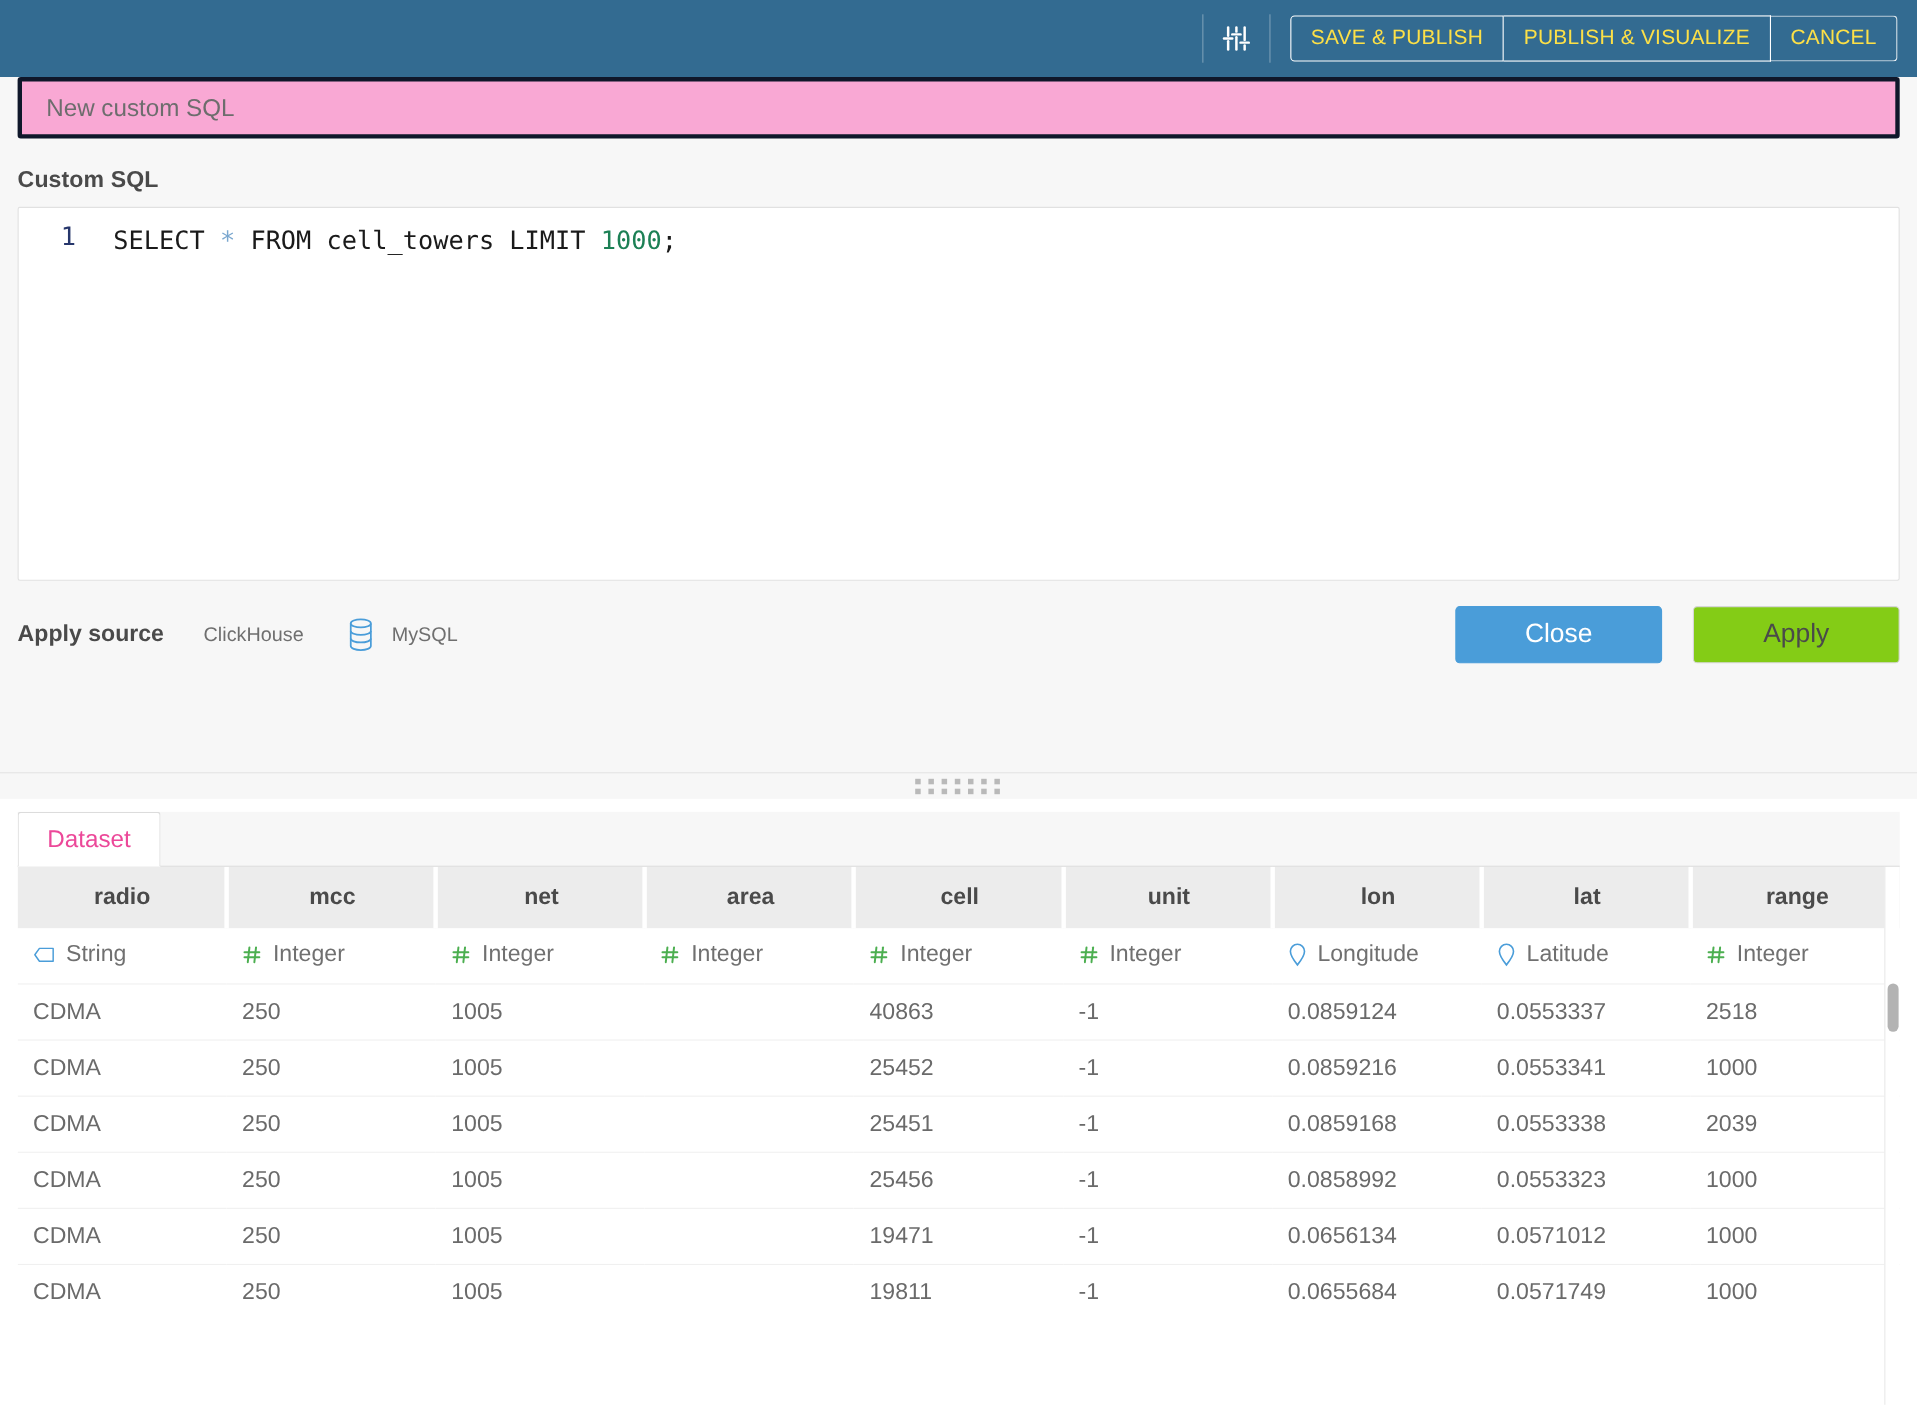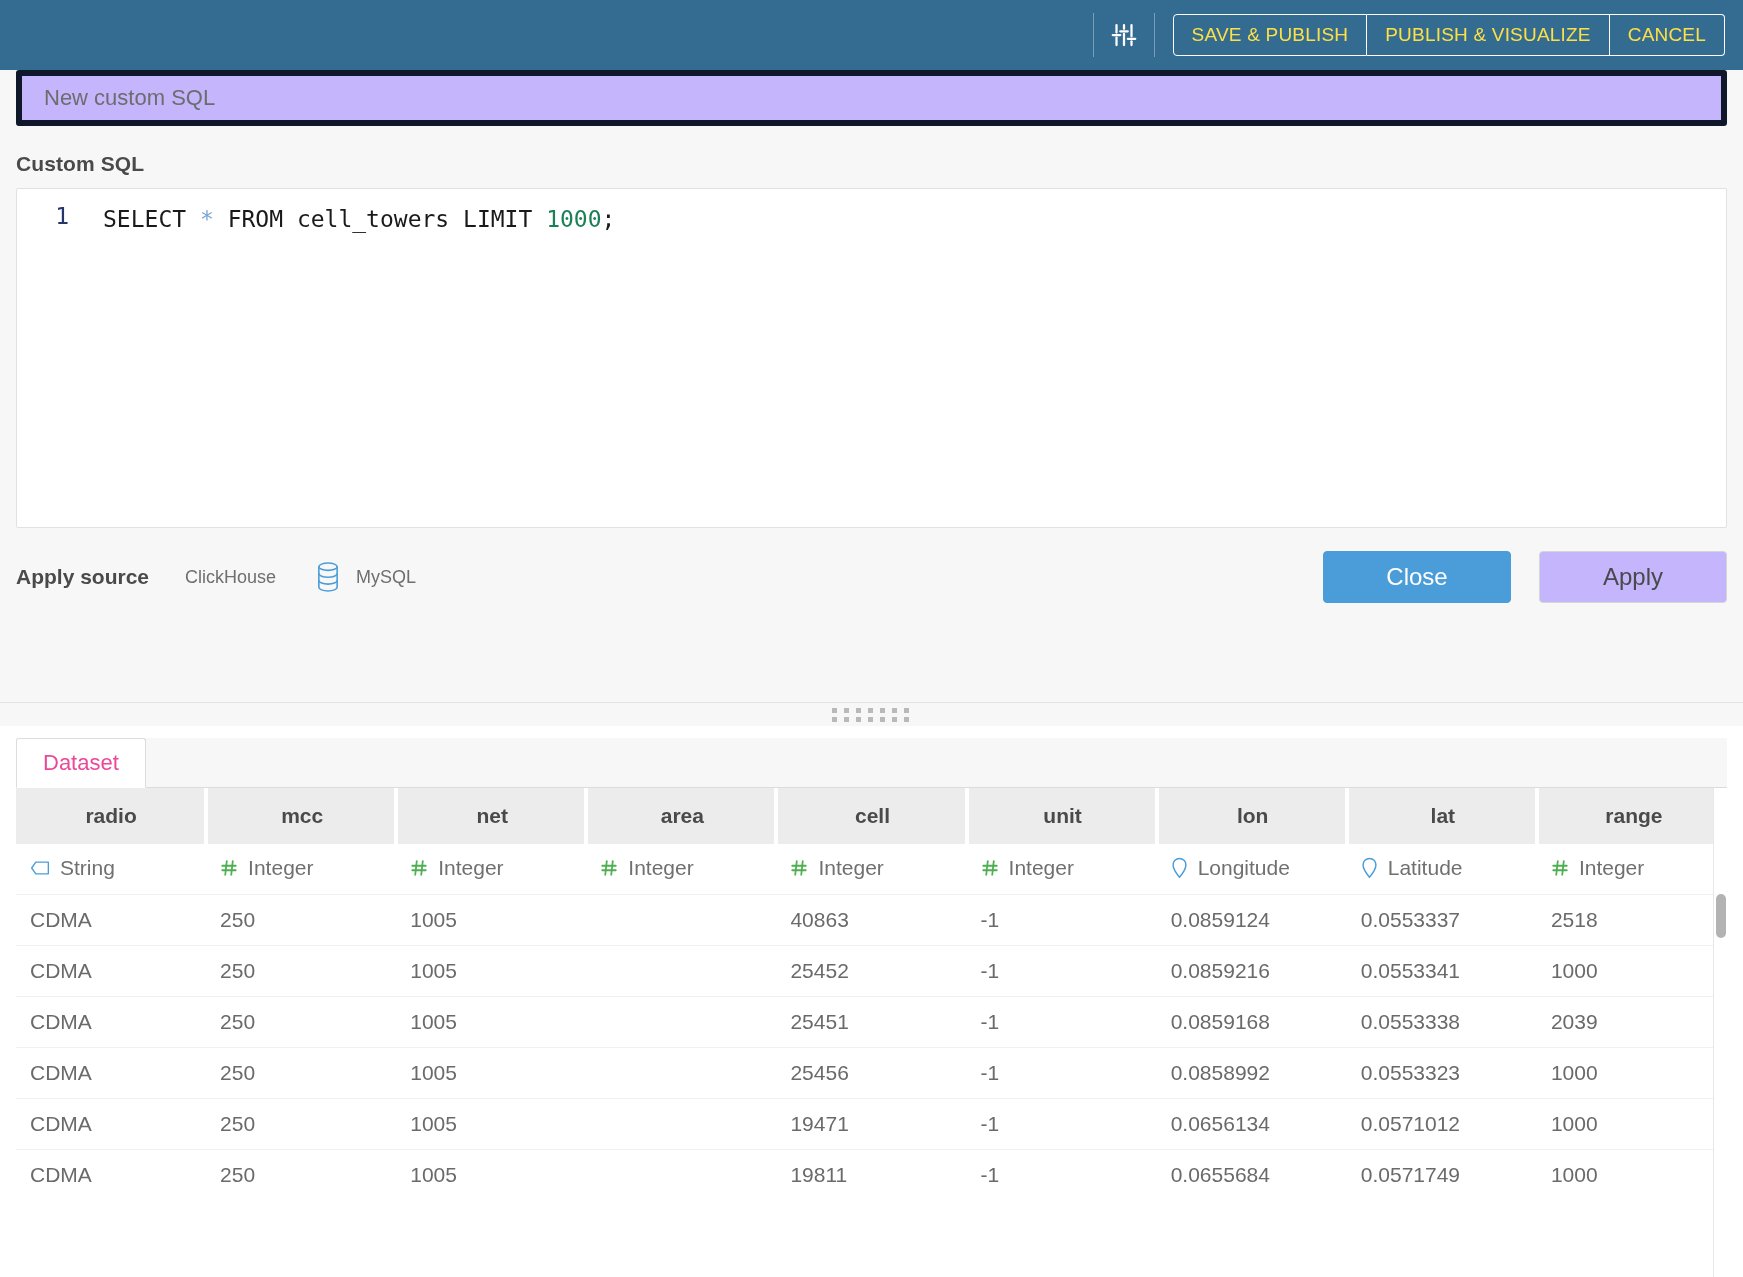--- a/index.html
+++ b/index.html
@@ -60,23 +60,23 @@
     font-size: 21px;
     font-weight: bold;
     color: #4a4a4a;
     padding: 26px 0 12px 0;
     letter-spacing: 0.1px;
   }
   #custom-sql-name-input {
     display: block;
     width: 100%;
     height: 56px;
-    border: 6px solid #0f172a;
+    border: 4px solid #0f172a;
     border-radius: 3px;
-    background: #c4b5fd;
+    background: #f9a8d4;
     font-family: "Liberation Sans", sans-serif;
     font-size: 22px;
     color: #555;
     padding: 0 22px;
     outline: none;
   }
   #custom-sql-name-input::placeholder { color: #6d6d6d; }
 
   
   #sql-editor {
@@ -144,21 +144,21 @@
     height: 52px;
     width: 188px;
   }
   #close-button {
     background: #4a9dd9;
     border: 1px solid #4a9dd9;
     color: #ffffff;
     margin-right: 28px;
   }
   #apply-button {
-    background: #c4b5fd;
+    background: #84cc16;
     border: 1px solid #d6d6d6;
     color: #4a4a4a;
   }
 
   
   #panel-drag-handle {
     position: absolute;
     left: 0; right: 0; bottom: 0;
     height: 24px;
     border-top: 1px solid #e4e4e4;

